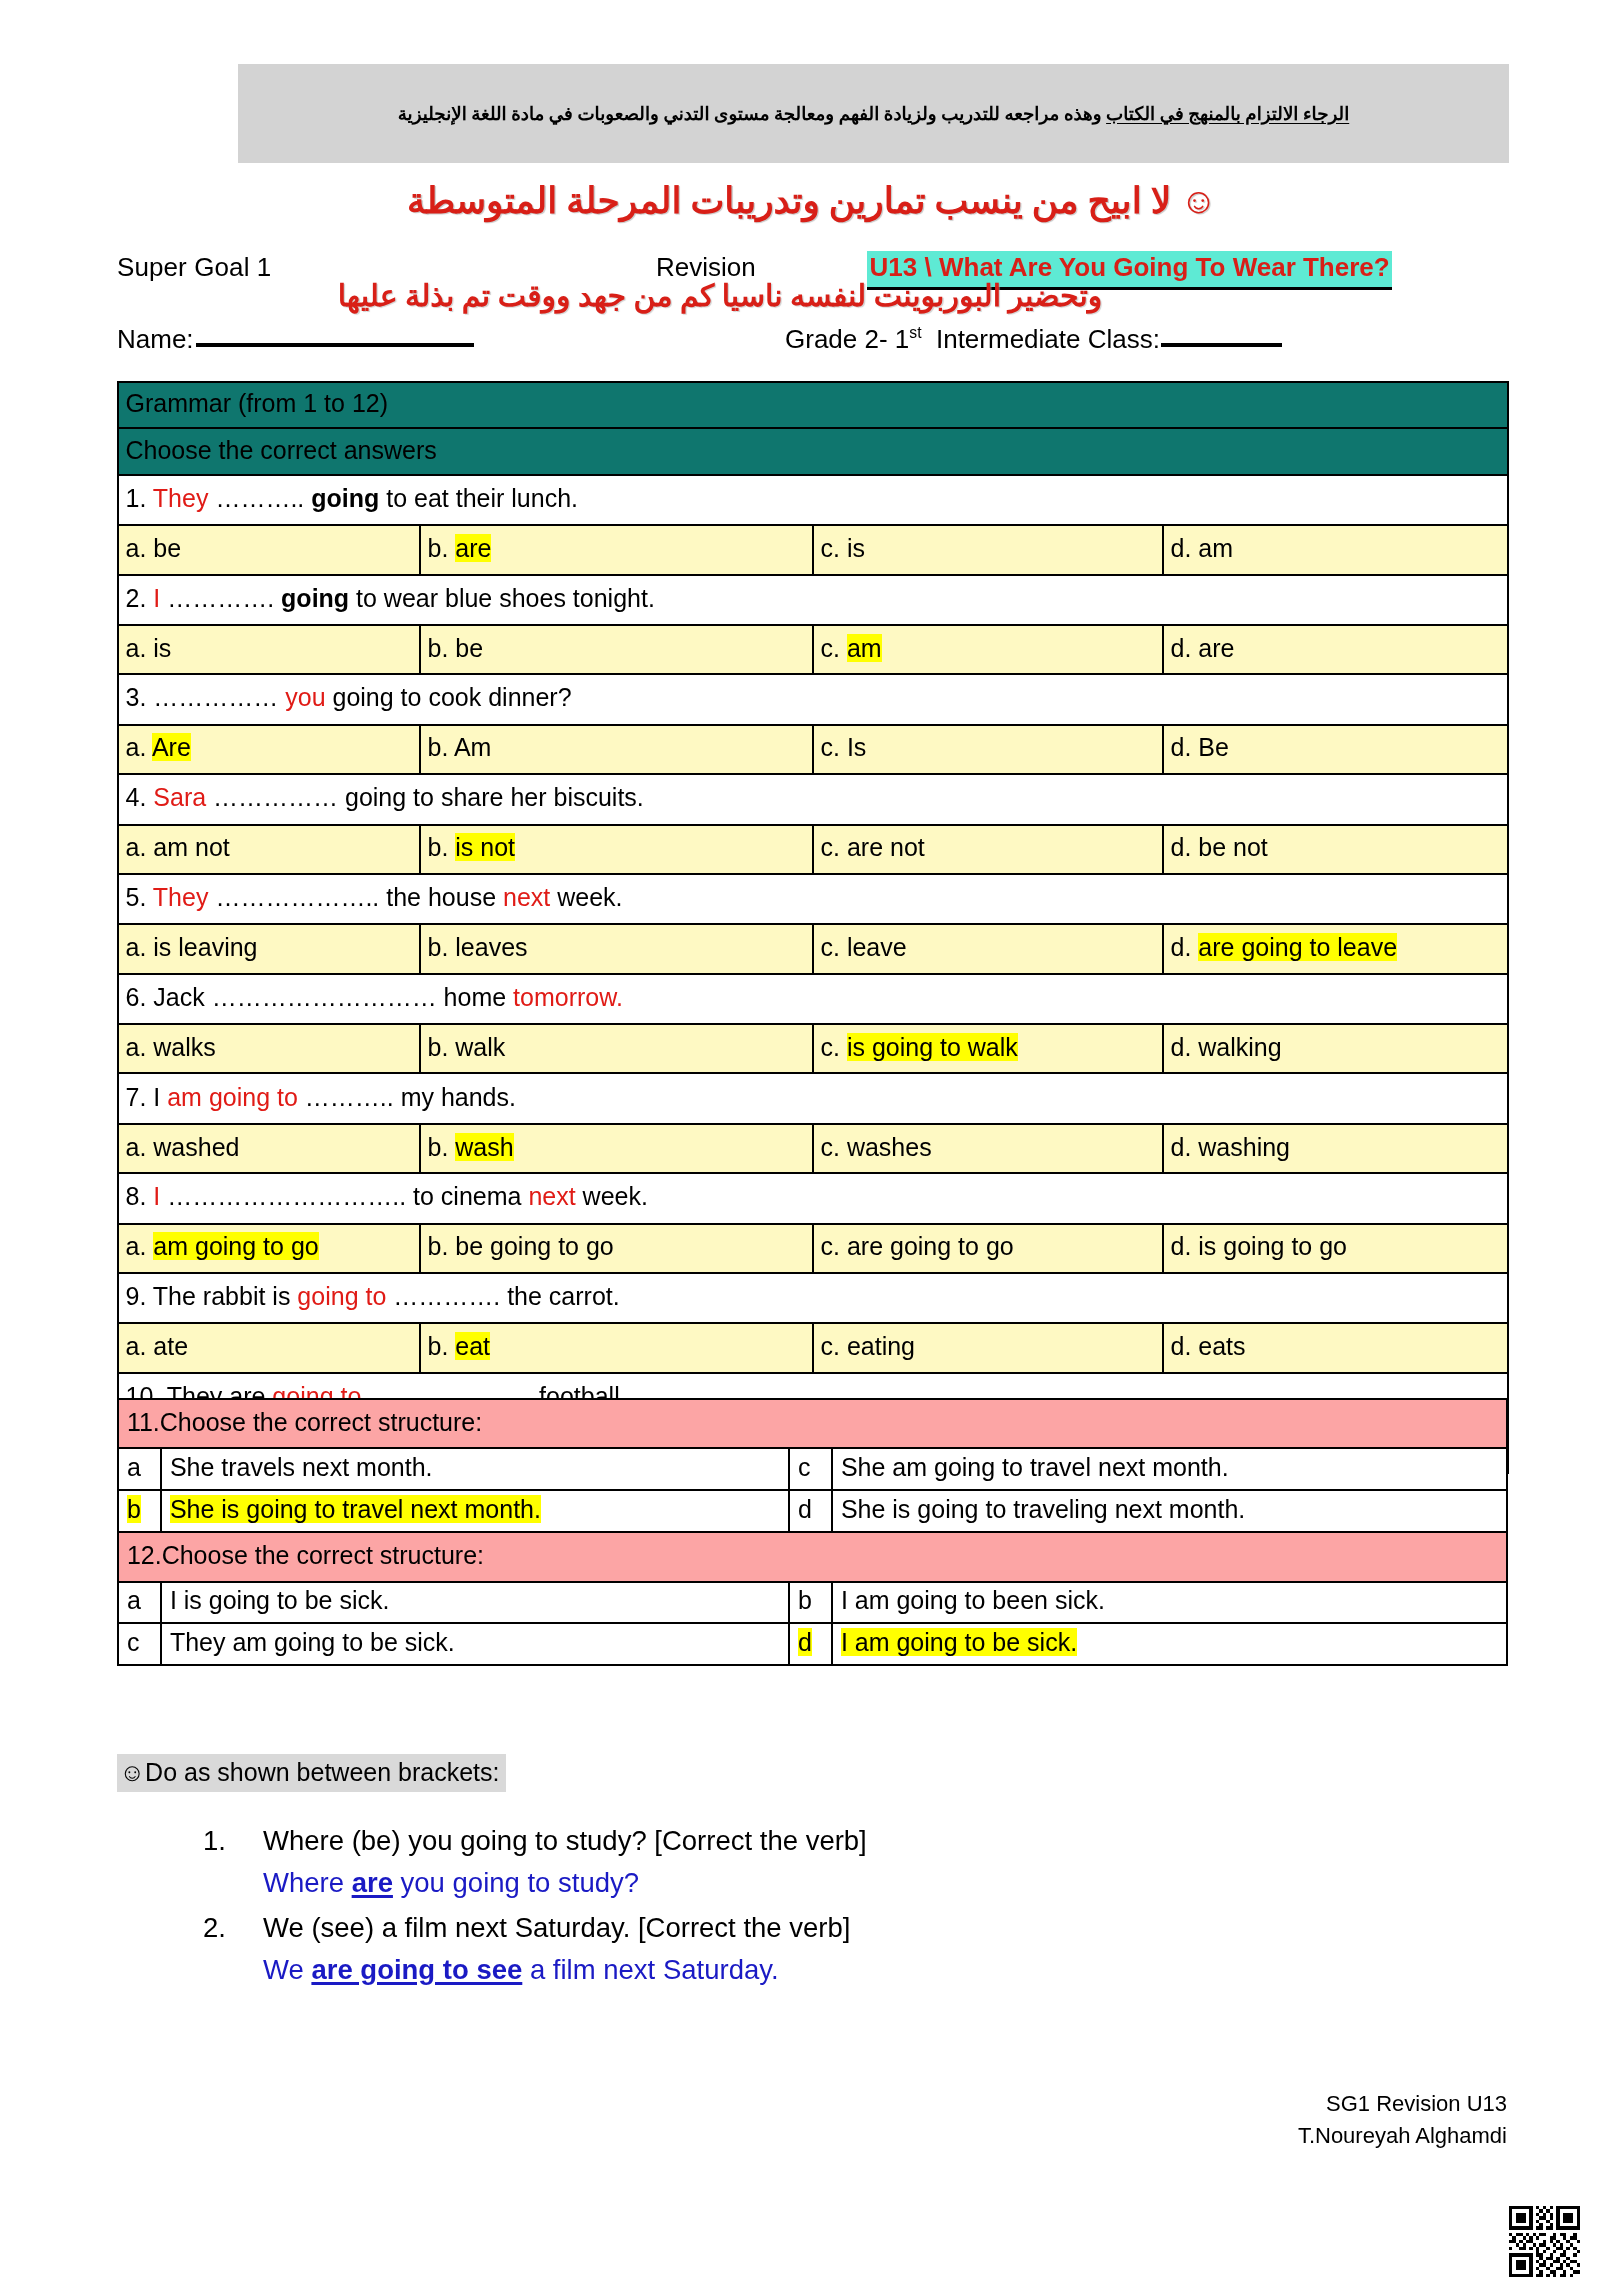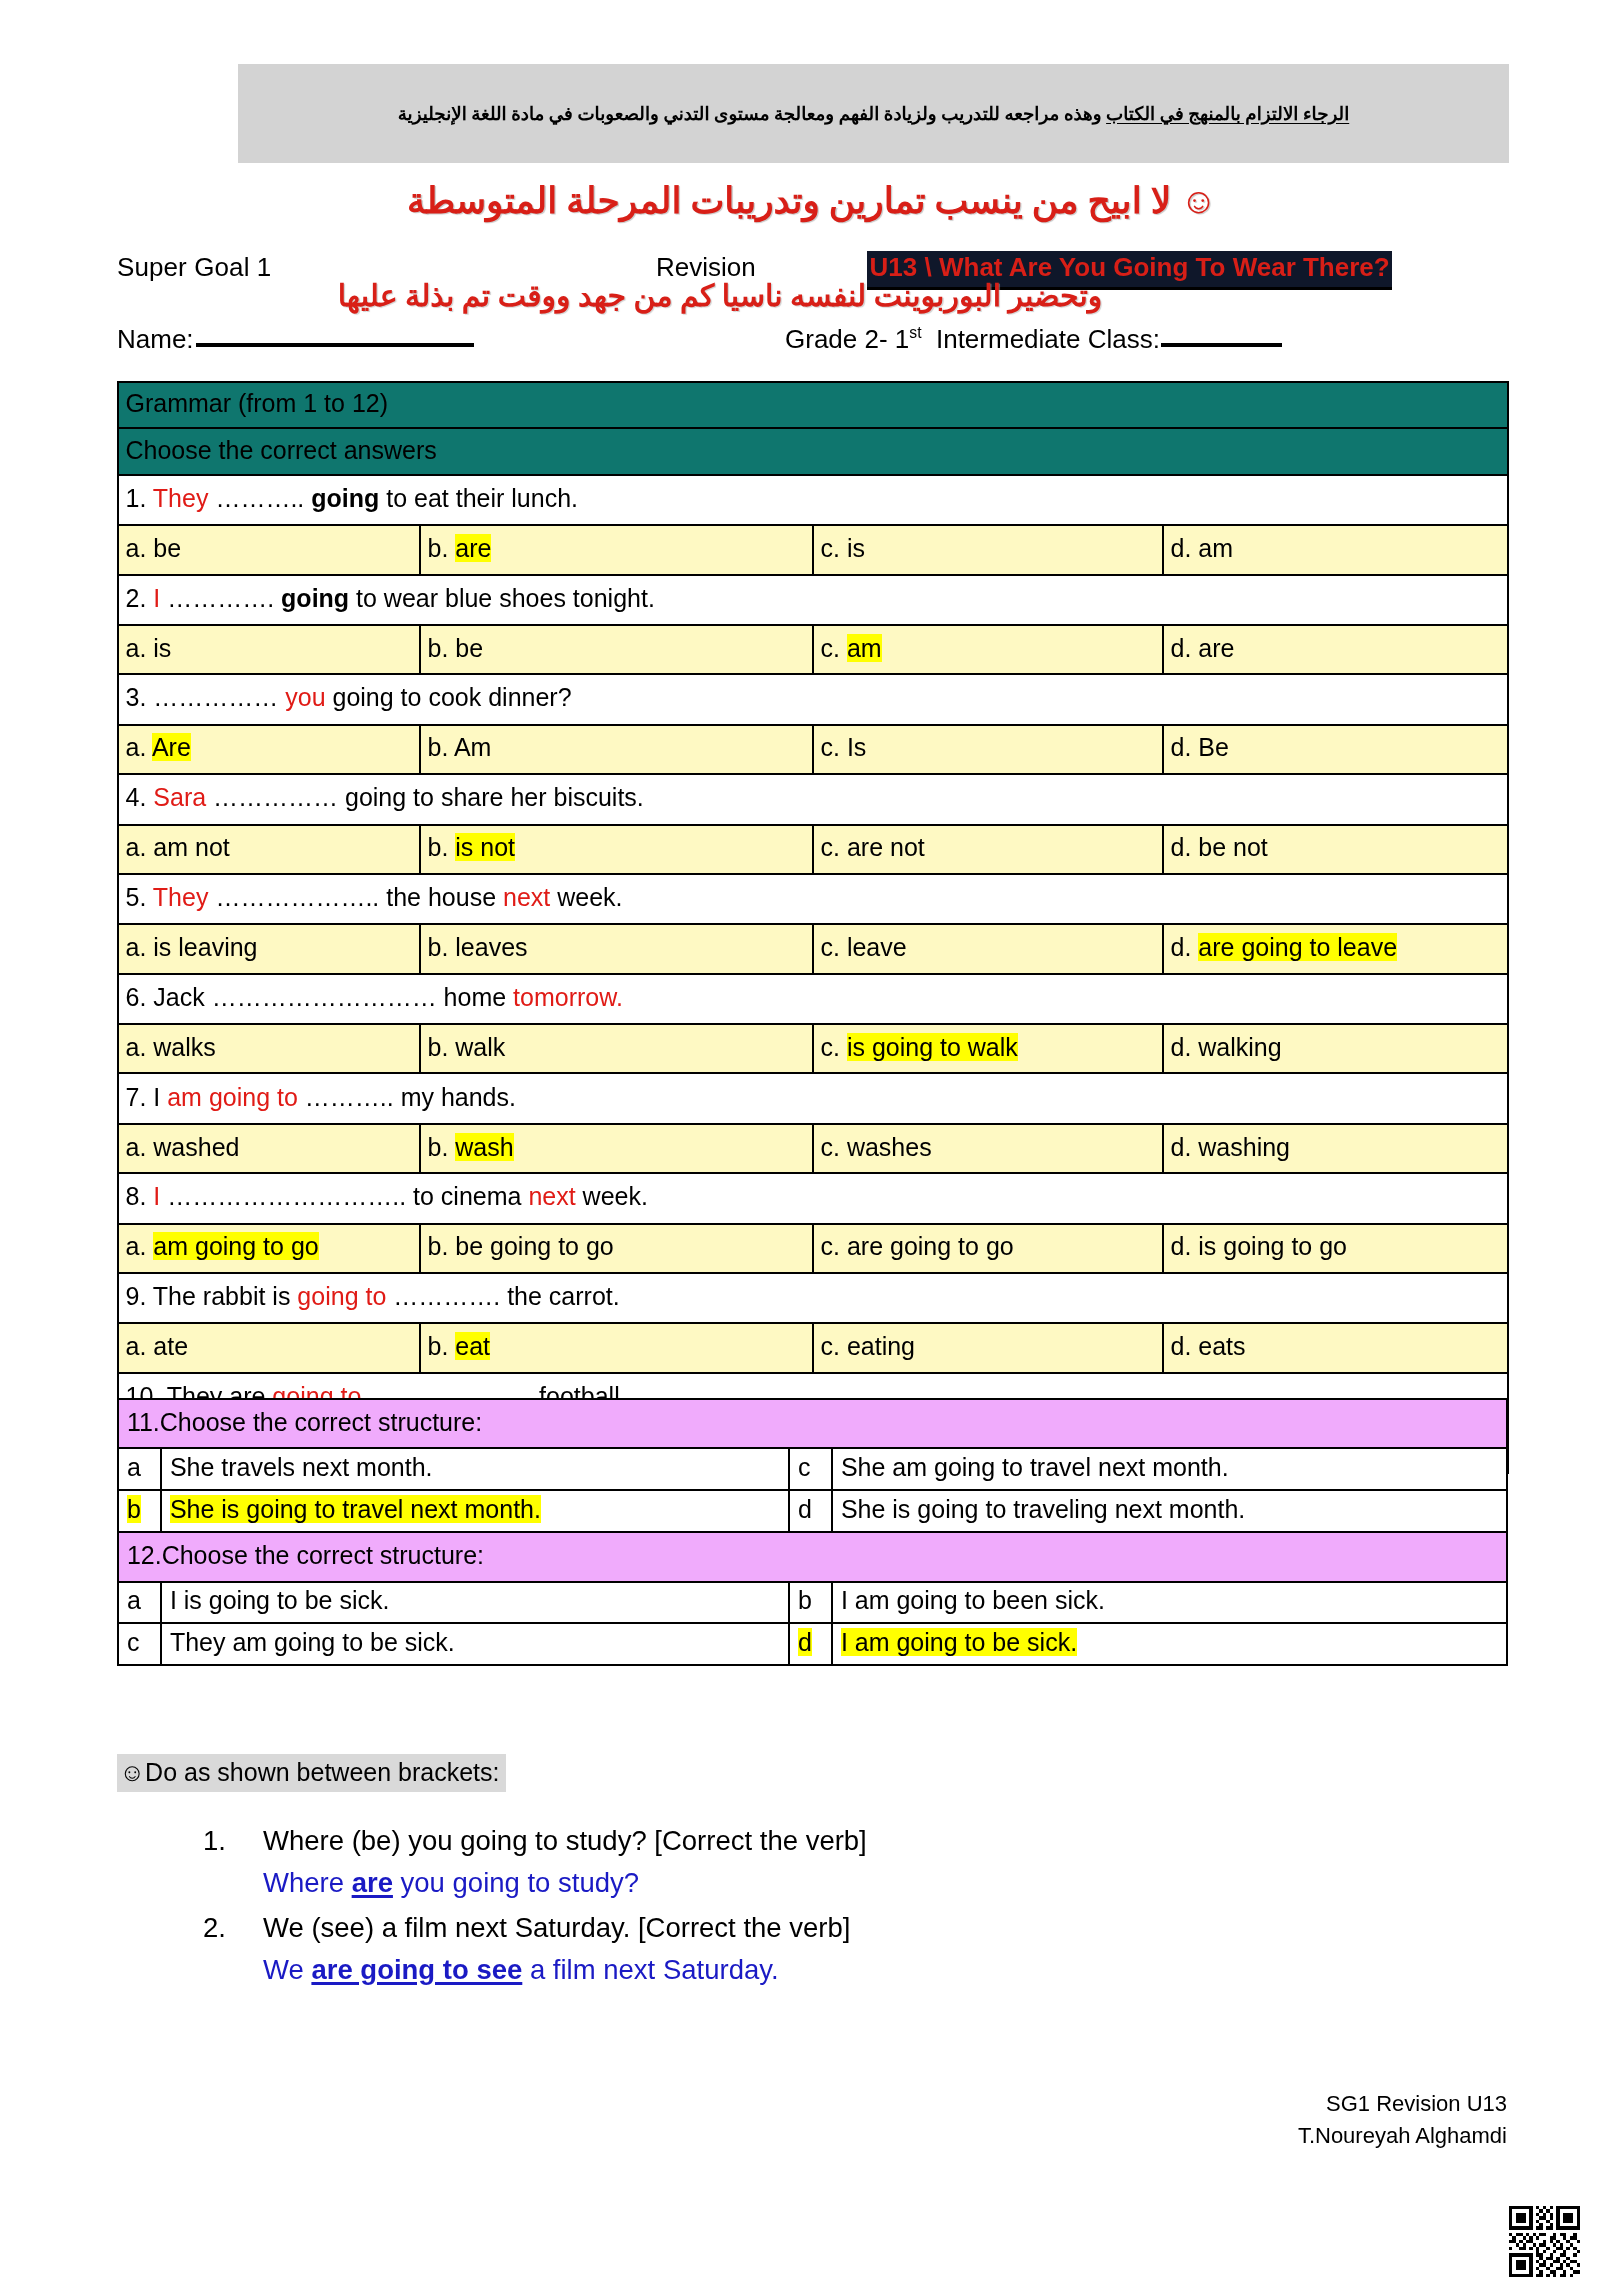--- a/index.html
+++ b/index.html
@@ -81,21 +81,21 @@
     top: 252px;
     font-size: 26px;
   }
   .hdr-unit {
     position: absolute;
     left: 867px;
     top: 251px;
     font-size: 26px;
     font-weight: 600;
     color: #d81f17;
-    background: #0f172a;
+    background: #5eead4;
     border-bottom: 3.3px solid #000;
     padding: 1.3px 2.6px 3.9px 2.6px;
     white-space: nowrap;
   }
   .arabic-red-sub {
     position: absolute;
     left: 0;
     top: 278px;
     width: 1440px;
     text-align: center;
@@ -180,21 +180,21 @@
     table-layout: fixed;
     font-size: 25px;
   }
   .struct-table td {
     border: 2px solid #000;
     padding: 3.9px 7.9px 6.5px 7.9px;
     vertical-align: middle;
     background: #fff;
     line-height: 1.18;
   }
-  .struct-table td.prompt { background: #f0abfc; height: 37px; }
+  .struct-table td.prompt { background: #fca5a5; height: 37px; }
   .struct-table td.letter { text-align: left; width: 43px; }
 
   
   .brackets-head {
     position: absolute;
     left: 117px;
     top: 1754px;
     font-size: 25px;
     background: #d9d9d9;
     padding: 3.9px 6.5px 5.2px 2.6px;

